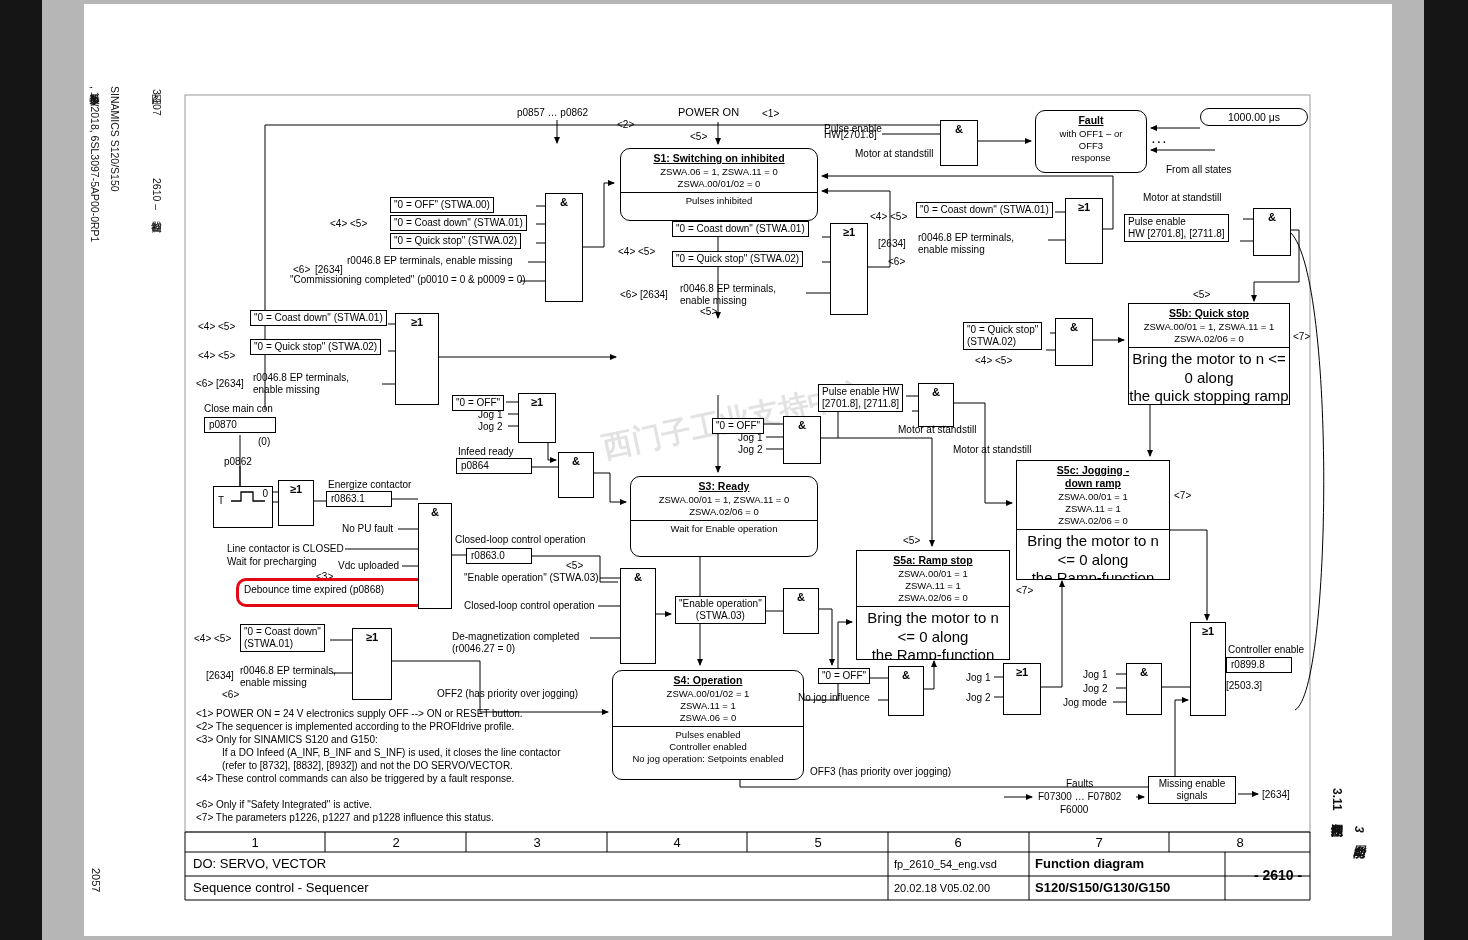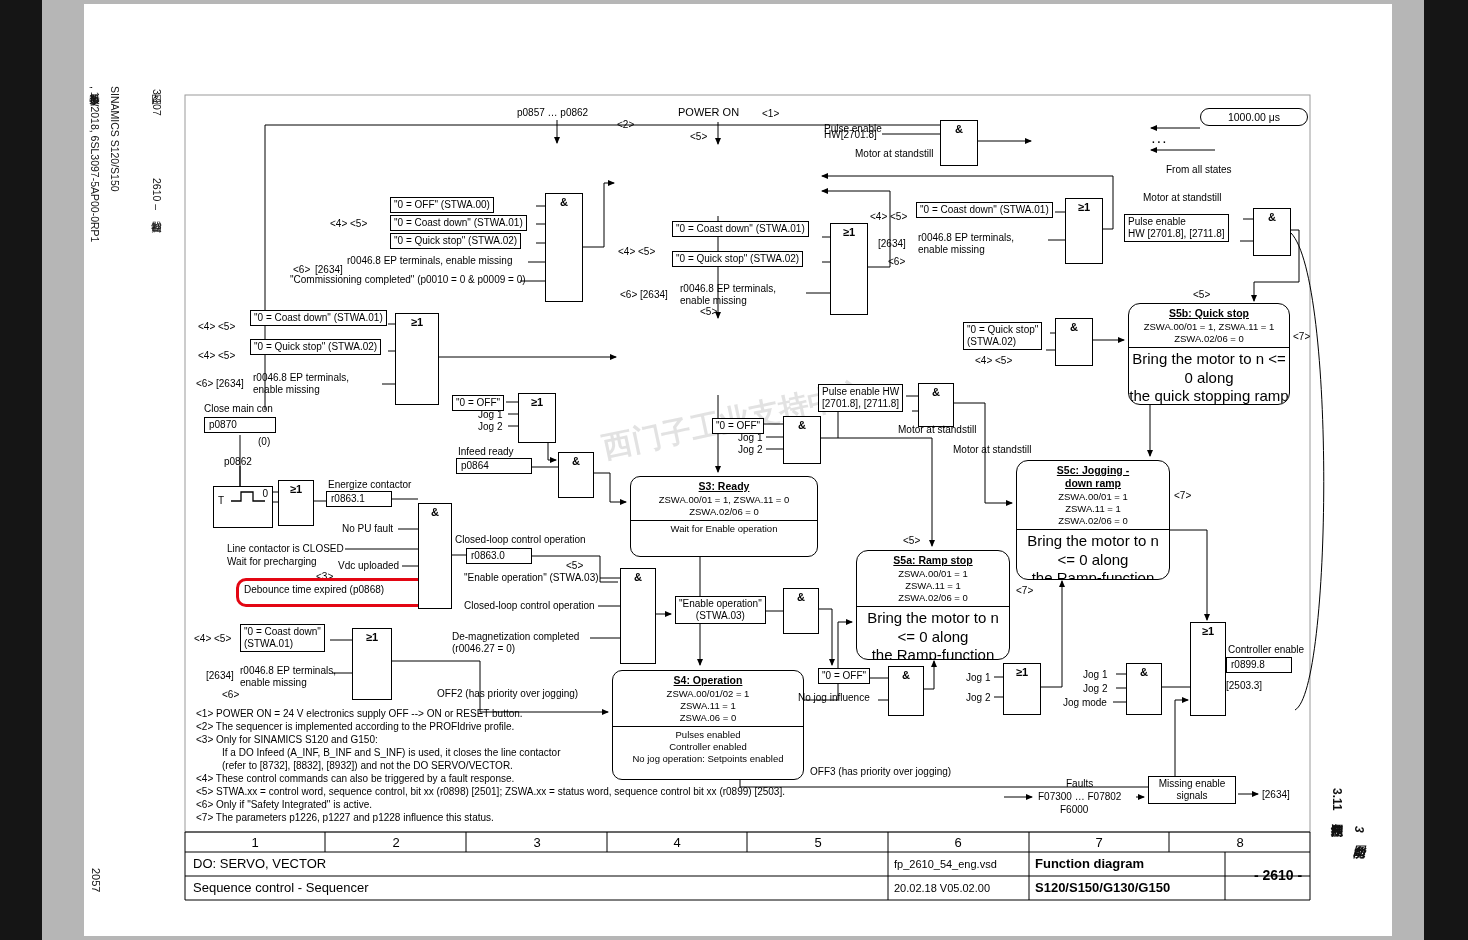--- a/index.html
+++ b/index.html
@@ -9,21 +9,21 @@
   svg.wires{position:absolute;left:0;top:0}
   .w{stroke:#000;fill:none;stroke-width:1}
   .frame{stroke:#9a9a9a;fill:none;stroke-width:1}
   .lbl{position:absolute;font-size:10px;line-height:1.18;white-space:nowrap}
   .sm{font-size:15px}
   .sigbox{position:absolute;border:1px solid #000;background:#fff;font-size:10px;line-height:1.2;padding:1px 3px;white-space:nowrap}
   .ctr{text-align:center}
   .pbox{position:absolute;border:1px solid #000;background:#fff;font-size:10px;line-height:1.2;padding:1px 4px;white-space:nowrap}
   .gate{position:absolute;border:1.4px solid #000;background:#fff;font-size:11px;font-weight:bold;text-align:center;padding-top:2px}
   .state{position:absolute;border:1.6px solid #000;border-radius:10px;background:#fff;text-align:center;font-size:9.5px;line-height:1.25;padding-top:3px;overflow:hidden}
-  .sq{border-radius:12px}
+  .sq{border-radius:0}
   .st-title{font-weight:bold;text-decoration:underline;font-size:10.5px;margin-bottom:1px}
   .st-sep{border-top:1px solid #000;margin:2px 0}
   .pill{position:absolute;border:1.4px solid #000;border-radius:10px;background:#fff;font-size:10.5px;text-align:center;padding:2px 6px}
   .vtext{position:absolute;writing-mode:vertical-rl;font-size:10.5px;white-space:nowrap;color:#111}
   .fn{position:absolute;font-size:10px;white-space:nowrap}
   .tb{position:absolute;font-size:13px;white-space:nowrap}
   .tbsm{font-size:11px}
   .bold{font-weight:bold}
   .redbox{position:absolute;border:3px solid #e30613;border-radius:10px;background:transparent}
   .wm{position:absolute;font-size:30px;color:#9a9a9a;opacity:.28;transform:rotate(-12deg);white-space:nowrap;font-weight:bold}
@@ -114,31 +114,44 @@
   <div class="lbl" style="left:762px;top:108px">&lt;1&gt;</div>
   <div class="lbl" style="left:690px;top:131px">&lt;5&gt;</div>
   <div class="lbl" style="left:824px;top:123px">Pulse enable</div>
   <div class="lbl" style="left:824px;top:129px">HW[2701.8]</div>
   <div class="lbl" style="left:855px;top:148px">Motor at standstill</div>
   <div class="pill" style="left:1200px;top:108px;width:94px">1000.00 μs</div>
   <div class="lbl" style="left:1152px;top:134px;font-weight:bold">. . .</div>
   <div class="lbl" style="left:1166px;top:164px">From all states</div>
   <div class="lbl" style="left:1143px;top:192px">Motor at standstill</div>
 
+  <div class="state" style="left:1035px;top:110px;width:110px;height:58px">
+    <div class="st-title">Fault</div>
+    <div>with OFF1 – or</div>
+    <div>OFF3</div>
+    <div>response</div>
+  </div>
 
   <div class="lbl" style="left:330px;top:218px">&lt;4&gt; &lt;5&gt;</div>
   <div class="sigbox" style="left:390px;top:197px">"0 = OFF" (STWA.00)</div>
   <div class="sigbox" style="left:390px;top:215px">"0 = Coast down" (STWA.01)</div>
   <div class="sigbox" style="left:390px;top:233px">"0 = Quick stop" (STWA.02)</div>
   <div class="lbl" style="left:347px;top:255px">r0046.8 EP terminals, enable missing</div>
   <div class="lbl" style="left:293px;top:264px">&lt;6&gt;</div>
   <div class="lbl" style="left:315px;top:264px">[2634]</div>
   <div class="lbl" style="left:290px;top:274px">"Commissioning completed" (p0010 = 0 &amp; p0009 = 0)</div>
   <div class="gate" style="left:545px;top:193px;width:36px;height:105px"><span>&amp;</span></div>
 
+  <div class="state" style="left:620px;top:148px;width:196px;height:68px">
+    <div class="st-title">S1: Switching on inhibited</div>
+    <div>ZSWA.06 = 1, ZSWA.11 = 0</div>
+    <div>ZSWA.00/01/02 = 0</div>
+    <div class="st-sep"></div>
+    <div>Pulses inhibited</div>
+  </div>
 
   <div class="gate" style="left:940px;top:120px;width:36px;height:42px"><span>&amp;</span></div>
 
   <div class="lbl" style="left:618px;top:246px">&lt;4&gt; &lt;5&gt;</div>
   <div class="sigbox" style="left:672px;top:221px">"0 = Coast down" (STWA.01)</div>
   <div class="sigbox" style="left:672px;top:251px">"0 = Quick stop" (STWA.02)</div>
   <div class="lbl" style="left:620px;top:289px">&lt;6&gt; [2634]</div>
   <div class="lbl" style="left:680px;top:283px">r0046.8 EP terminals,</div>
   <div class="lbl" style="left:680px;top:295px">enable missing</div>
   <div class="gate" style="left:830px;top:223px;width:36px;height:88px"><span>≥1</span></div>
@@ -326,21 +339,20 @@
     <div>signals</div>
   </div>
   <div class="lbl" style="left:1262px;top:789px">[2634]</div>
 
   <div class="fn" style="left:196px;top:708px">&lt;1&gt;  POWER ON = 24 V electronics supply OFF --&gt; ON or RESET button.</div>
   <div class="fn" style="left:196px;top:721px">&lt;2&gt;  The sequencer is implemented according to the PROFIdrive profile.</div>
   <div class="fn" style="left:196px;top:734px">&lt;3&gt;  Only for SINAMICS S120 and G150:</div>
   <div class="fn" style="left:222px;top:747px">If a DO Infeed (A_INF, B_INF and S_INF) is used, it closes the line contactor</div>
   <div class="fn" style="left:222px;top:760px">(refer to [8732], [8832], [8932]) and not the DO SERVO/VECTOR.</div>
   <div class="fn" style="left:196px;top:773px">&lt;4&gt;  These control commands can also be triggered by a fault response.</div>
-  <div class="fn" style="left:196px;top:786px">&lt;5&gt;  STWA.xx = control word, sequence control, bit xx (r0898) [2501]; ZSWA.xx = status word, sequence control bit xx (r0899) [2503].</div>
   <div class="fn" style="left:196px;top:799px">&lt;6&gt;  Only if "Safety Integrated" is active.</div>
   <div class="fn" style="left:196px;top:812px">&lt;7&gt;  The parameters p1226, p1227 and p1228 influence this status.</div>
 
   <div class="tb" style="left:245px;top:835px;width:20px;text-align:center">1</div>
   <div class="tb" style="left:386px;top:835px;width:20px;text-align:center">2</div>
   <div class="tb" style="left:527px;top:835px;width:20px;text-align:center">3</div>
   <div class="tb" style="left:667px;top:835px;width:20px;text-align:center">4</div>
   <div class="tb" style="left:808px;top:835px;width:20px;text-align:center">5</div>
   <div class="tb" style="left:948px;top:835px;width:20px;text-align:center">6</div>
   <div class="tb" style="left:1089px;top:835px;width:20px;text-align:center">7</div>

